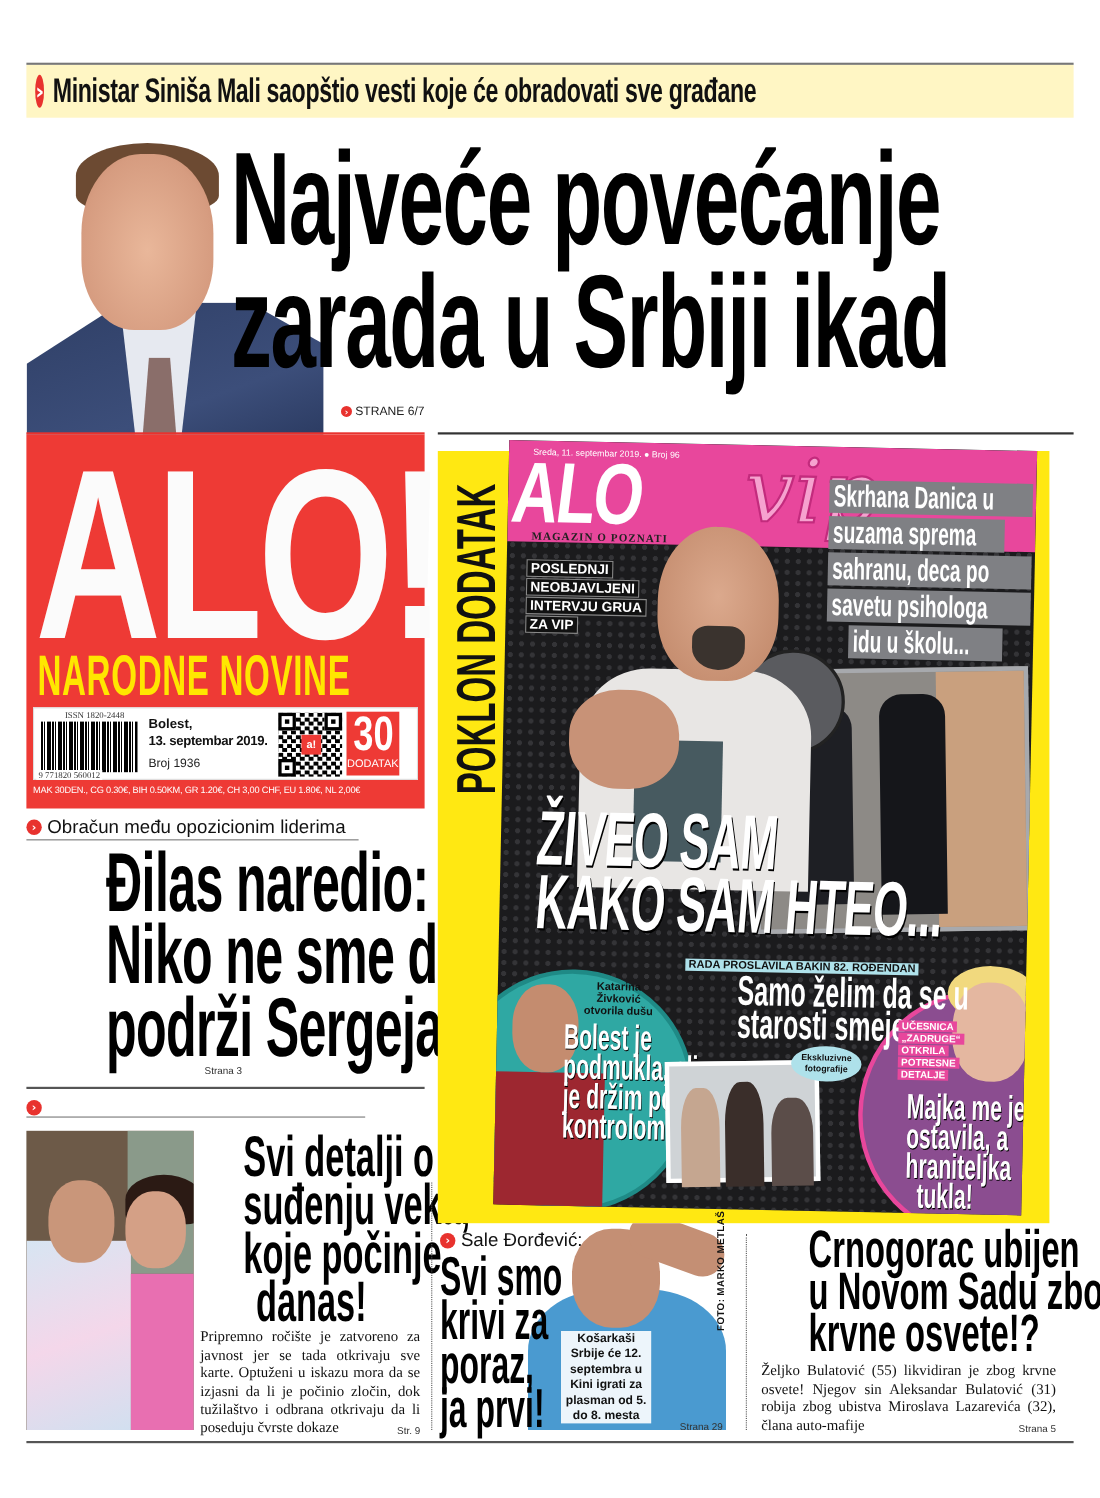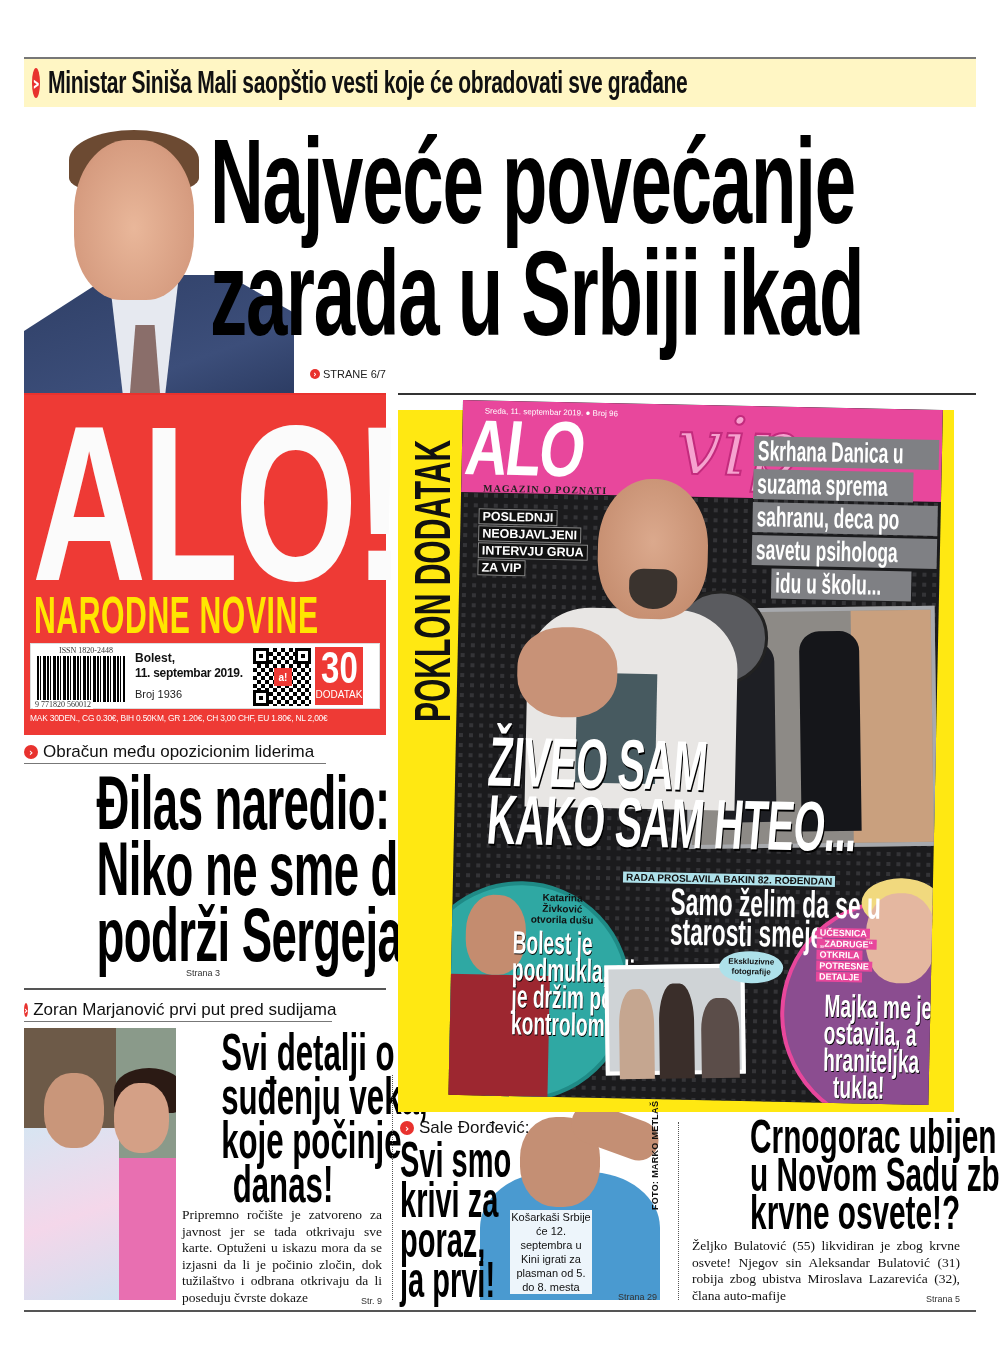--- a/index.html
+++ b/index.html
@@ -137,24 +137,24 @@
   .majka .line { display: block; font-size: 32px; line-height: 27px; font-weight: bold; color: #fff; transform: scaleX(0.6); white-space: nowrap; text-shadow: 1px 1px 0 #000; }
 
   
   .coach-photo { position: absolute; left: 480px; top: 1112px; width: 180px; height: 188px; overflow: hidden; }
   .coach-photo .shirt { position: absolute; left: 0; top: 60px; width: 180px; height: 140px; background: #4a9ad0; border-radius: 40% 40% 0 0; }
   .coach-photo .head { position: absolute; left: 40px; top: 5px; width: 80px; height: 90px; background: #c48f74; border-radius: 45%; }
   .coach-photo .arm { position: absolute; left: 90px; top: 0; width: 90px; height: 40px; background: #c48f74; border-radius: 20px; transform: rotate(20deg); }
   .foto-credit { position: absolute; left: 650px; top: 1210px; transform: rotate(-90deg); transform-origin: left top; font-size: 9px; font-weight: bold; color: #111; white-space: nowrap; letter-spacing: 0.3px; }
   .svi-smo { position: absolute; left: 400px; top: 1140px; width: 110px; }
   .svi-smo .line { display: block; font-size: 50px; line-height: 40px; font-weight: bold; color: #000; transform: scaleX(0.58); transform-origin: left top; white-space: nowrap; }
-  .kosarkasi { position: absolute; left: 510px; top: 1210px; width: 82px; text-align: center; background: rgba(255,255,255,0.9); font-size: 11px; font-weight: normal; line-height: 14px; color: #111; }
-
-  
-  .crnogorac { position: absolute; left: 695px; top: 1118px; width: 290px; text-align: center; }
+  .kosarkasi { position: absolute; left: 510px; top: 1210px; width: 82px; text-align: center; background: rgba(255,255,255,0.9); font-size: 11px; font-weight: bold; line-height: 14px; color: #111; }
+
+  
+  .crnogorac { position: absolute; left: 680px; top: 1118px; width: 290px; text-align: center; }
   .crnogorac .line { display: block; font-size: 48px; line-height: 38px; font-weight: bold; color: #000; transform: scaleX(0.62); white-space: nowrap; }
 </style>
 </head>
 <body>
 
 <div class="topline"></div>
 <div class="kicker-bar">
   <span class="arrow-dot">›</span>
   <span class="kicker-text">Ministar Siniša Mali saopštio vesti koje će obradovati sve građane</span>
 </div>
@@ -181,21 +181,21 @@
 <div class="sep-top2"></div>
 
 <div class="masthead">
   <div class="logo">ALO!</div>
   <div class="subtitle">NARODNE NOVINE</div>
   <div class="infobox">
     <div class="barcode"></div>
     <div class="issn">ISSN 1820-2448</div>
     <div class="barcode-num">9 771820 560012</div>
     <div class="date-day">Bolest,</div>
-    <div class="date-full">11. septembar 2019.</div>
+    <div class="date-full">13. septembar 2019.</div>
     <div class="issue-num">Broj 1936</div>
     <div class="qr">
       <div class="corner" style="left:0;top:0;"></div>
       <div class="corner" style="right:0;top:0;"></div>
       <div class="corner" style="left:0;bottom:0;"></div>
       <div class="badge">a!</div>
     </div>
     <div class="price">
       <span class="num">30</span>
       <span class="cur">DODATAK</span>
@@ -211,21 +211,20 @@
 <div class="djilas">
   <span class="line">Đilas naredio:</span>
   <span class="line">Niko ne sme da</span>
   <span class="line">podrži Sergeja!</span>
 </div>
 <div class="strana-small" style="left:186px; top:968px;">Strana 3</div>
 <div class="sep" style="left:24px; top:988px; width:362px;"></div>
 
 <div class="kicker-small" style="left:24px; top:1000px; width:308px;">
   <span class="arrow-dot">›</span>
-  <span>Zoran Marjanović prvi put pred sudijama</span>
 </div>
 <div class="couple-photo">
   <div class="bg2"></div>
   <div class="man-shirt"></div>
   <div class="man-head"></div>
   <div class="woman-dress"></div>
   <div class="woman-hair"></div>
   <div class="woman-head"></div>
 </div>
 <div class="sudjenje">

